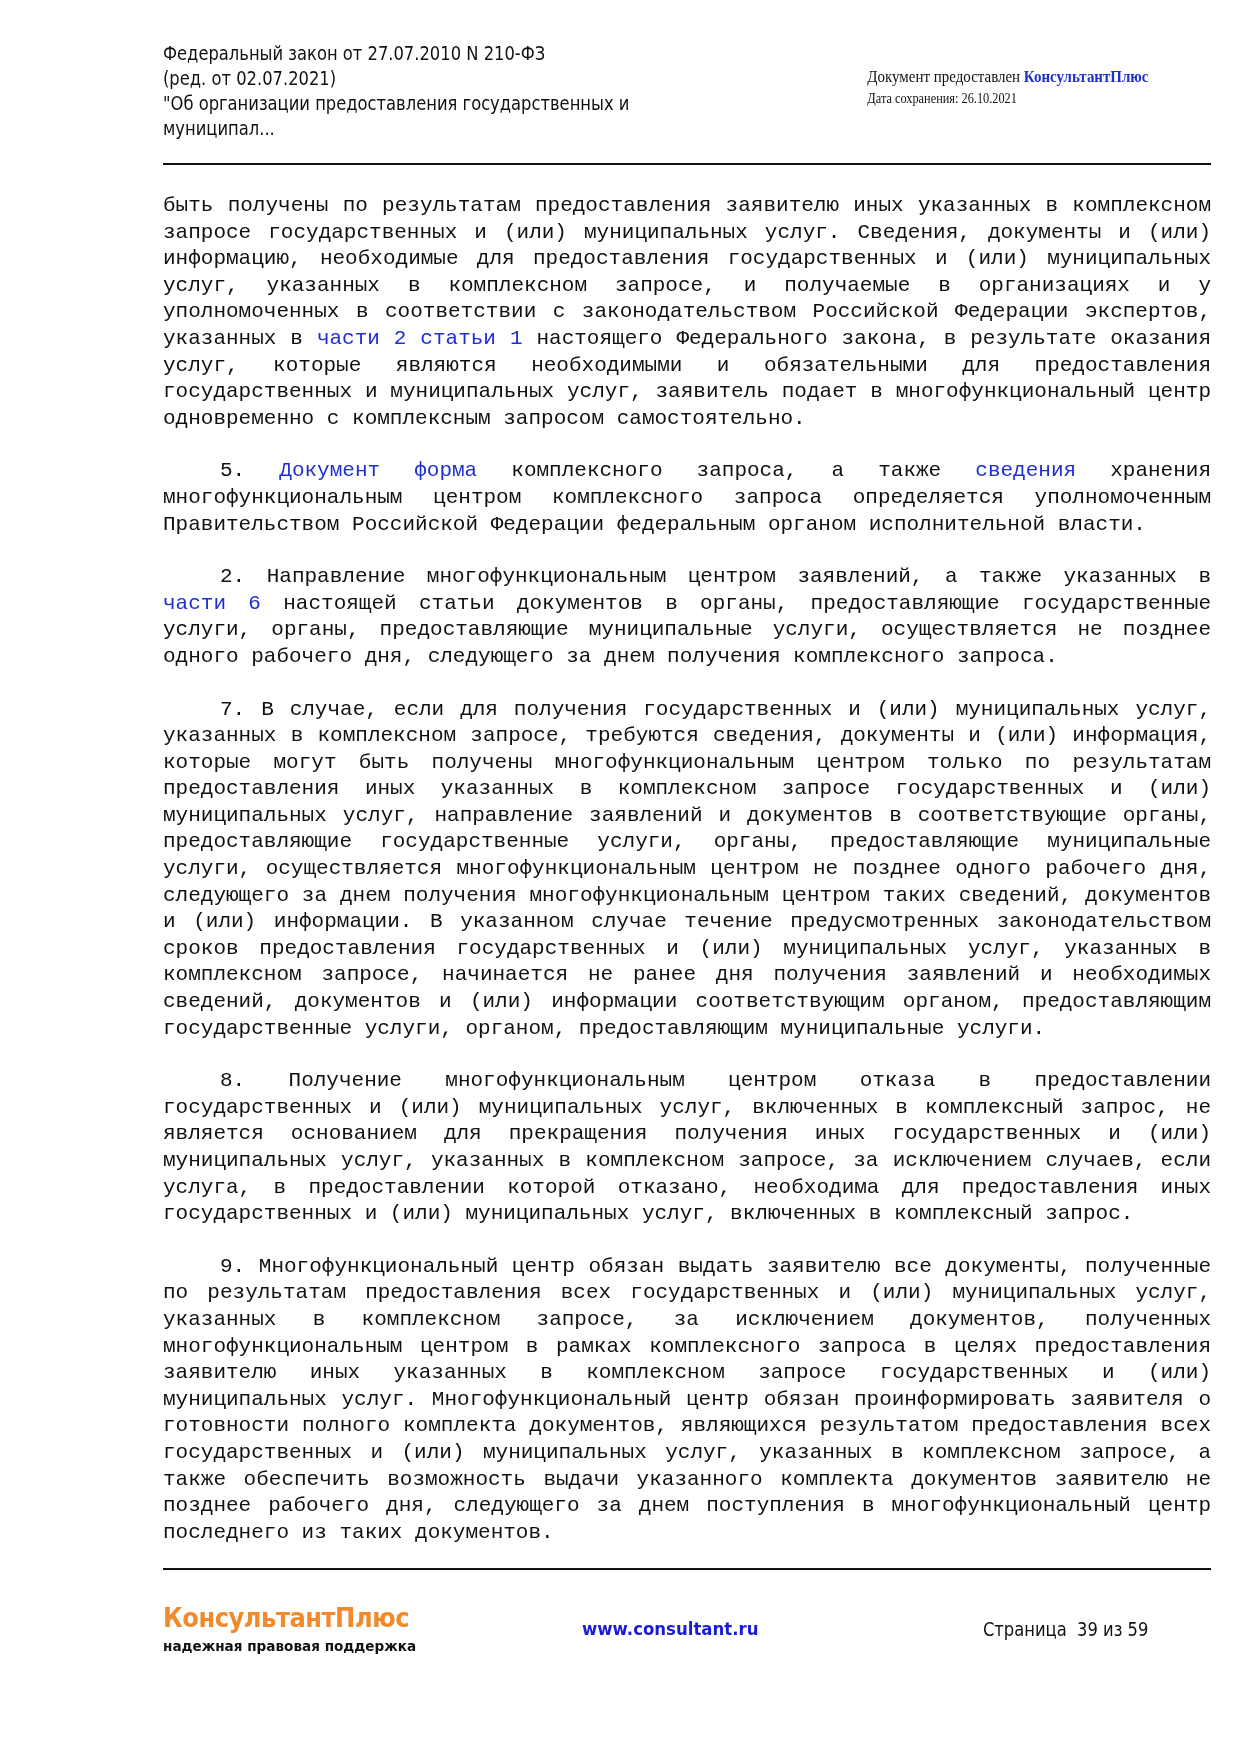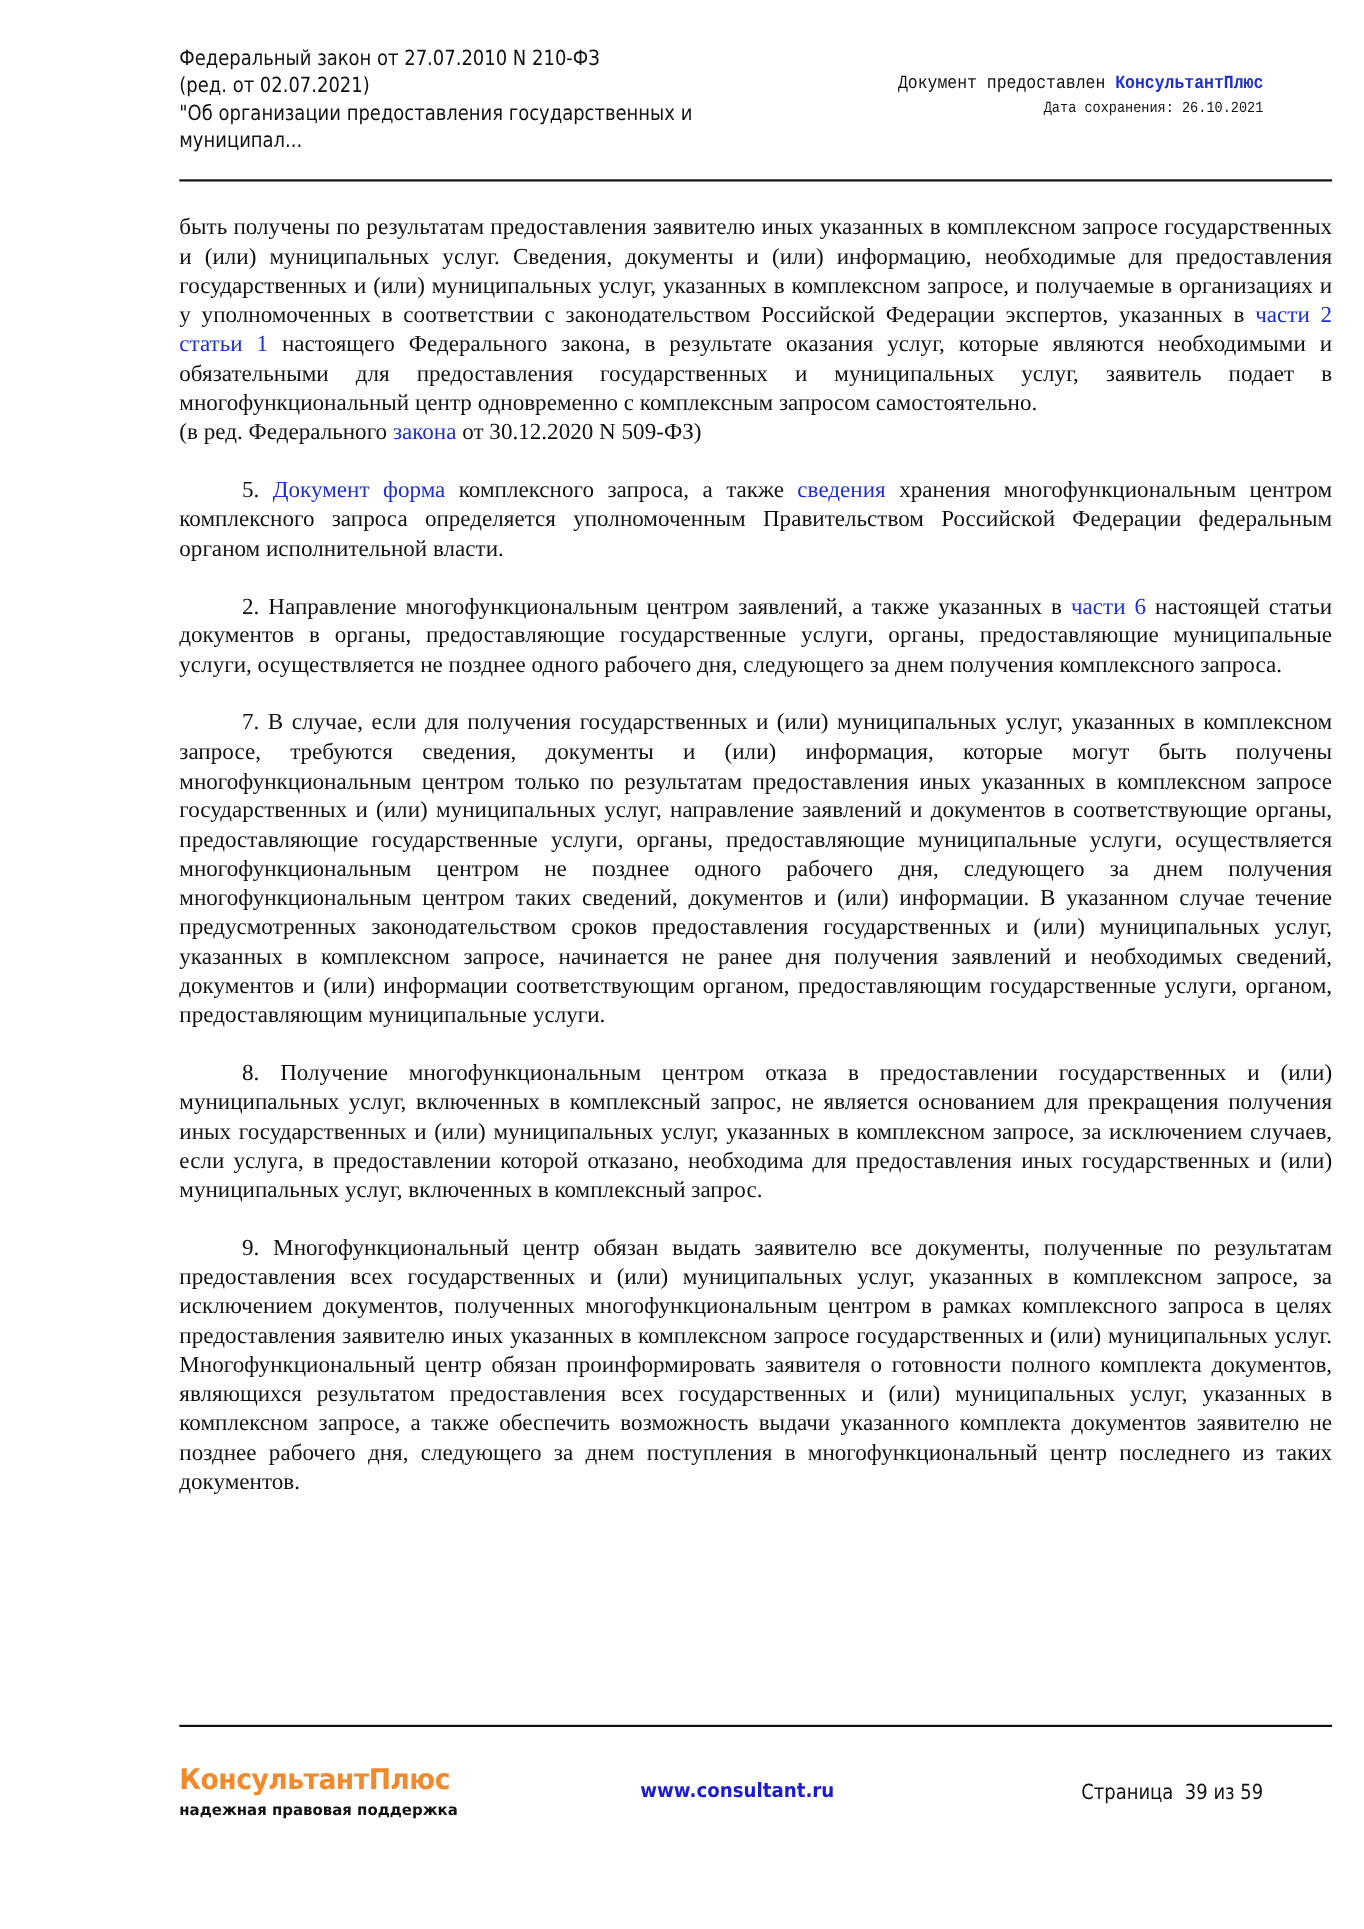--- a/index.html
+++ b/index.html
@@ -4,32 +4,32 @@
 <style>
   html, body { margin: 0; padding: 0; background: #ffffff; }
   body { width: 1240px; height: 1754px; position: relative; overflow: hidden; }
   .page { position: absolute; left: 0; top: 0; width: 1240px; height: 1754px; margin-left: 36px; }
   .hdr-left {
     position: absolute; left: 127px; top: 41px; width: 560px;
     font-family: "DejaVu Sans", sans-serif; font-size: 19px; line-height: 25px;
     color: #111; transform: scaleX(0.86); transform-origin: left top;
   }
   .hdr-right {
-    position: absolute; right: 128px; top: 66px; text-align: right;
-    font-family: Liberation Mono, monospace; color: #111;
+    position: absolute; right: 128px; top: 66px; text-align: left;
+    font-family: Liberation Serif, serif; color: #111;
   }
   .hdr-right .provided { font-size: 17px; line-height: 22px; transform: scaleX(0.88); transform-origin: right top; white-space: nowrap; }
   .hdr-right .brand { color: #1f2fd0; font-weight: bold; }
   .hdr-right .saved { font-size: 14px; line-height: 22px; transform: scaleX(0.88); transform-origin: right top; white-space: nowrap; }
   .rule { position: absolute; left: 127px; width: 1048px; height: 2px; background: #111; }
   .rule.top { top: 163px; }
   .rule.bottom { top: 1568px; }
   .body-text {
     position: absolute; left: 127px; top: 193px; width: 1048px;
-    font-family: Liberation Serif, serif; font-size: 21px; line-height: 26.6px;
+    font-family: Liberation Mono, monospace; font-size: 21px; line-height: 26.6px;
     color: #111; text-align: justify;
   }
   .body-text p { margin: 0; }
   .body-text p.ind { text-indent: 57px; }
   .body-text .gap { height: 26px; }
   .lnk { color: #1f2fd0; }
   .ftr-logo {
     position: absolute; left: 127px; top: 1603px;
     font-family: "DejaVu Sans", sans-serif; font-weight: bold; font-size: 26px;
     color: #f08a2c; letter-spacing: -0.5px; transform: scaleX(0.93); transform-origin: left top; white-space: nowrap;
@@ -64,21 +64,20 @@
 
   <div class="hdr-right">
     <div class="provided"><span>Документ предоставлен </span><span class="brand">КонсультантПлюс</span></div>
     <div class="saved">Дата сохранения: 26.10.2021</div>
   </div>
 
   <div class="rule top"></div>
 
   <div class="body-text">
     <p><span>быть получены по результатам предоставления заявителю иных указанных в комплексном запросе государственных и (или) муниципальных услуг. Сведения, документы и (или) информацию, необходимые для предоставления государственных и (или) муниципальных услуг, указанных в комплексном запросе, и получаемые в организациях и у уполномоченных в соответствии с законодательством Российской Федерации экспертов, указанных в </span><a class="lnk">части 2 статьи 1</a><span> настоящего Федерального закона, в результате оказания услуг, которые являются необходимыми и обязательными для предоставления государственных и муниципальных услуг, заявитель подает в многофункциональный центр одновременно с комплексным запросом самостоятельно.</span></p>
-    <p><span>(в ред. Федерального </span><a class="lnk">закона</a><span> от 30.12.2020 N 509-ФЗ)</span></p>
 
     <div class="gap"></div>
     <p class="ind"><span>5. </span><a class="lnk">Документ форма</a><span> комплексного запроса, а также </span><a class="lnk">сведения</a><span> хранения многофункциональным центром комплексного запроса определяется уполномоченным Правительством Российской Федерации федеральным органом исполнительной власти.</span></p>
 
     <div class="gap"></div>
     <p class="ind"><span>2. Направление многофункциональным центром заявлений, а также указанных в </span><a class="lnk">части 6</a><span> настоящей статьи документов в органы, предоставляющие государственные услуги, органы, предоставляющие муниципальные услуги, осуществляется не позднее одного рабочего дня, следующего за днем получения комплексного запроса.</span></p>
 
     <div class="gap"></div>
     <p class="ind">7. В случае, если для получения государственных и (или) муниципальных услуг, указанных в комплексном запросе, требуются сведения, документы и (или) информация, которые могут быть получены многофункциональным центром только по результатам предоставления иных указанных в комплексном запросе государственных и (или) муниципальных услуг, направление заявлений и документов в соответствующие органы, предоставляющие государственные услуги, органы, предоставляющие муниципальные услуги, осуществляется многофункциональным центром не позднее одного рабочего дня, следующего за днем получения многофункциональным центром таких сведений, документов и (или) информации. В указанном случае течение предусмотренных законодательством сроков предоставления государственных и (или) муниципальных услуг, указанных в комплексном запросе, начинается не ранее дня получения заявлений и необходимых сведений, документов и (или) информации соответствующим органом, предоставляющим государственные услуги, органом, предоставляющим муниципальные услуги.</p>
 

